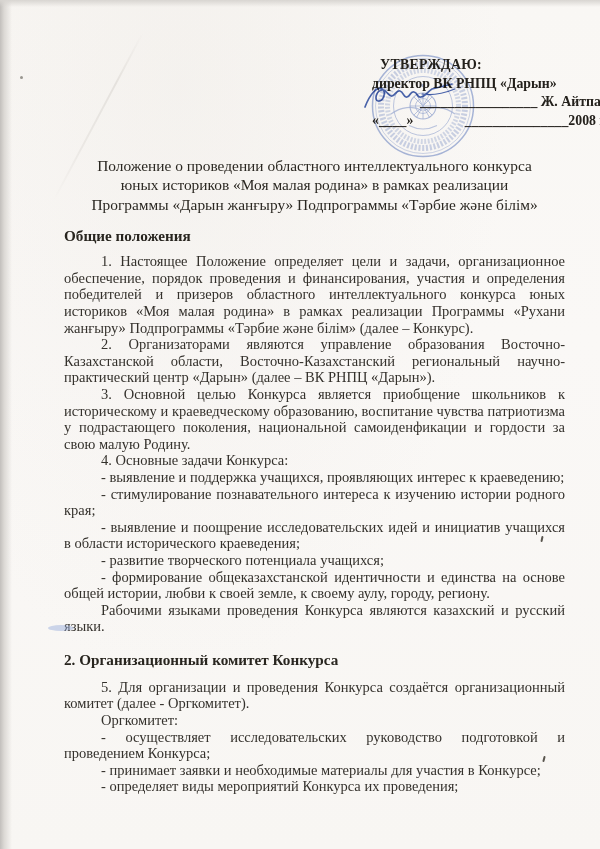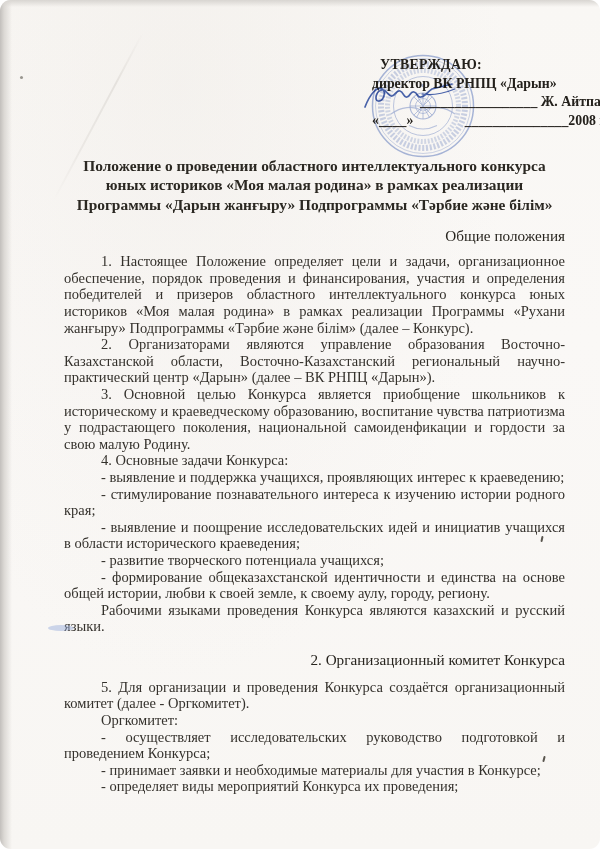--- a/index.html
+++ b/index.html
@@ -6,21 +6,20 @@
   .page {
     position: relative;
     width: 600px;
     height: 849px;
     background:
       radial-gradient(ellipse at 30% 10%, rgba(235,231,226,0.35), rgba(255,255,255,0) 55%),
       linear-gradient(180deg, #f9f7f4 0%, #faf8f6 40%, #f8f6f3 100%);
     overflow: hidden;
     font-family: "Liberation Serif", "DejaVu Serif", serif;
     color: #34312c;
-    border-radius: 11px;
   }
   .edge-left {
     position: absolute; left: 0; top: 0; width: 12px; height: 849px;
     background: linear-gradient(90deg, #c2bfbc 0%, #dcd9d5 35%, rgba(250,248,246,0) 100%);
   }
   .edge-top {
     position: absolute; left: 0; top: 0; width: 600px; height: 7px;
     background: linear-gradient(180deg, #d8d5d1 0%, rgba(250,248,246,0) 100%);
   }
   .crease {
@@ -44,25 +43,25 @@
   
   .signature {
     position: absolute; left: 362px; top: 81px; width: 96px; height: 34px;
     mix-blend-mode: multiply; pointer-events: none;
   }
   
   .content {
     position: absolute; left: 64px; top: 156px; width: 501px;
   }
   .title-line {
-    margin: 0; text-align: center; font-weight: bold;
+    margin: 0; text-align: center; font-weight: normal;
     font-size: 15.4px; line-height: 19.4px; color: #2b2822;
   }
   .section-heading {
-    margin: 13px 0 8px 0; text-align: right; font-weight: normal;
+    margin: 13px 0 8px 0; text-align: left; font-weight: bold;
     font-size: 15.2px; line-height: 18px; color: #28251f;
   }
   .section-heading.org { margin: 16px 0 10px 0; }
   .paras p, p.para {
     margin: 0; text-align: justify; text-indent: 37px;
     font-size: 14.5px; line-height: 16.6px; color: #34312c;
   }
   
   .speck { position: absolute; background: #5a564f; border-radius: 1px; }
   .speck.s1 { left: 541px; top: 536px; width: 2px; height: 6px; transform: rotate(12deg); }

